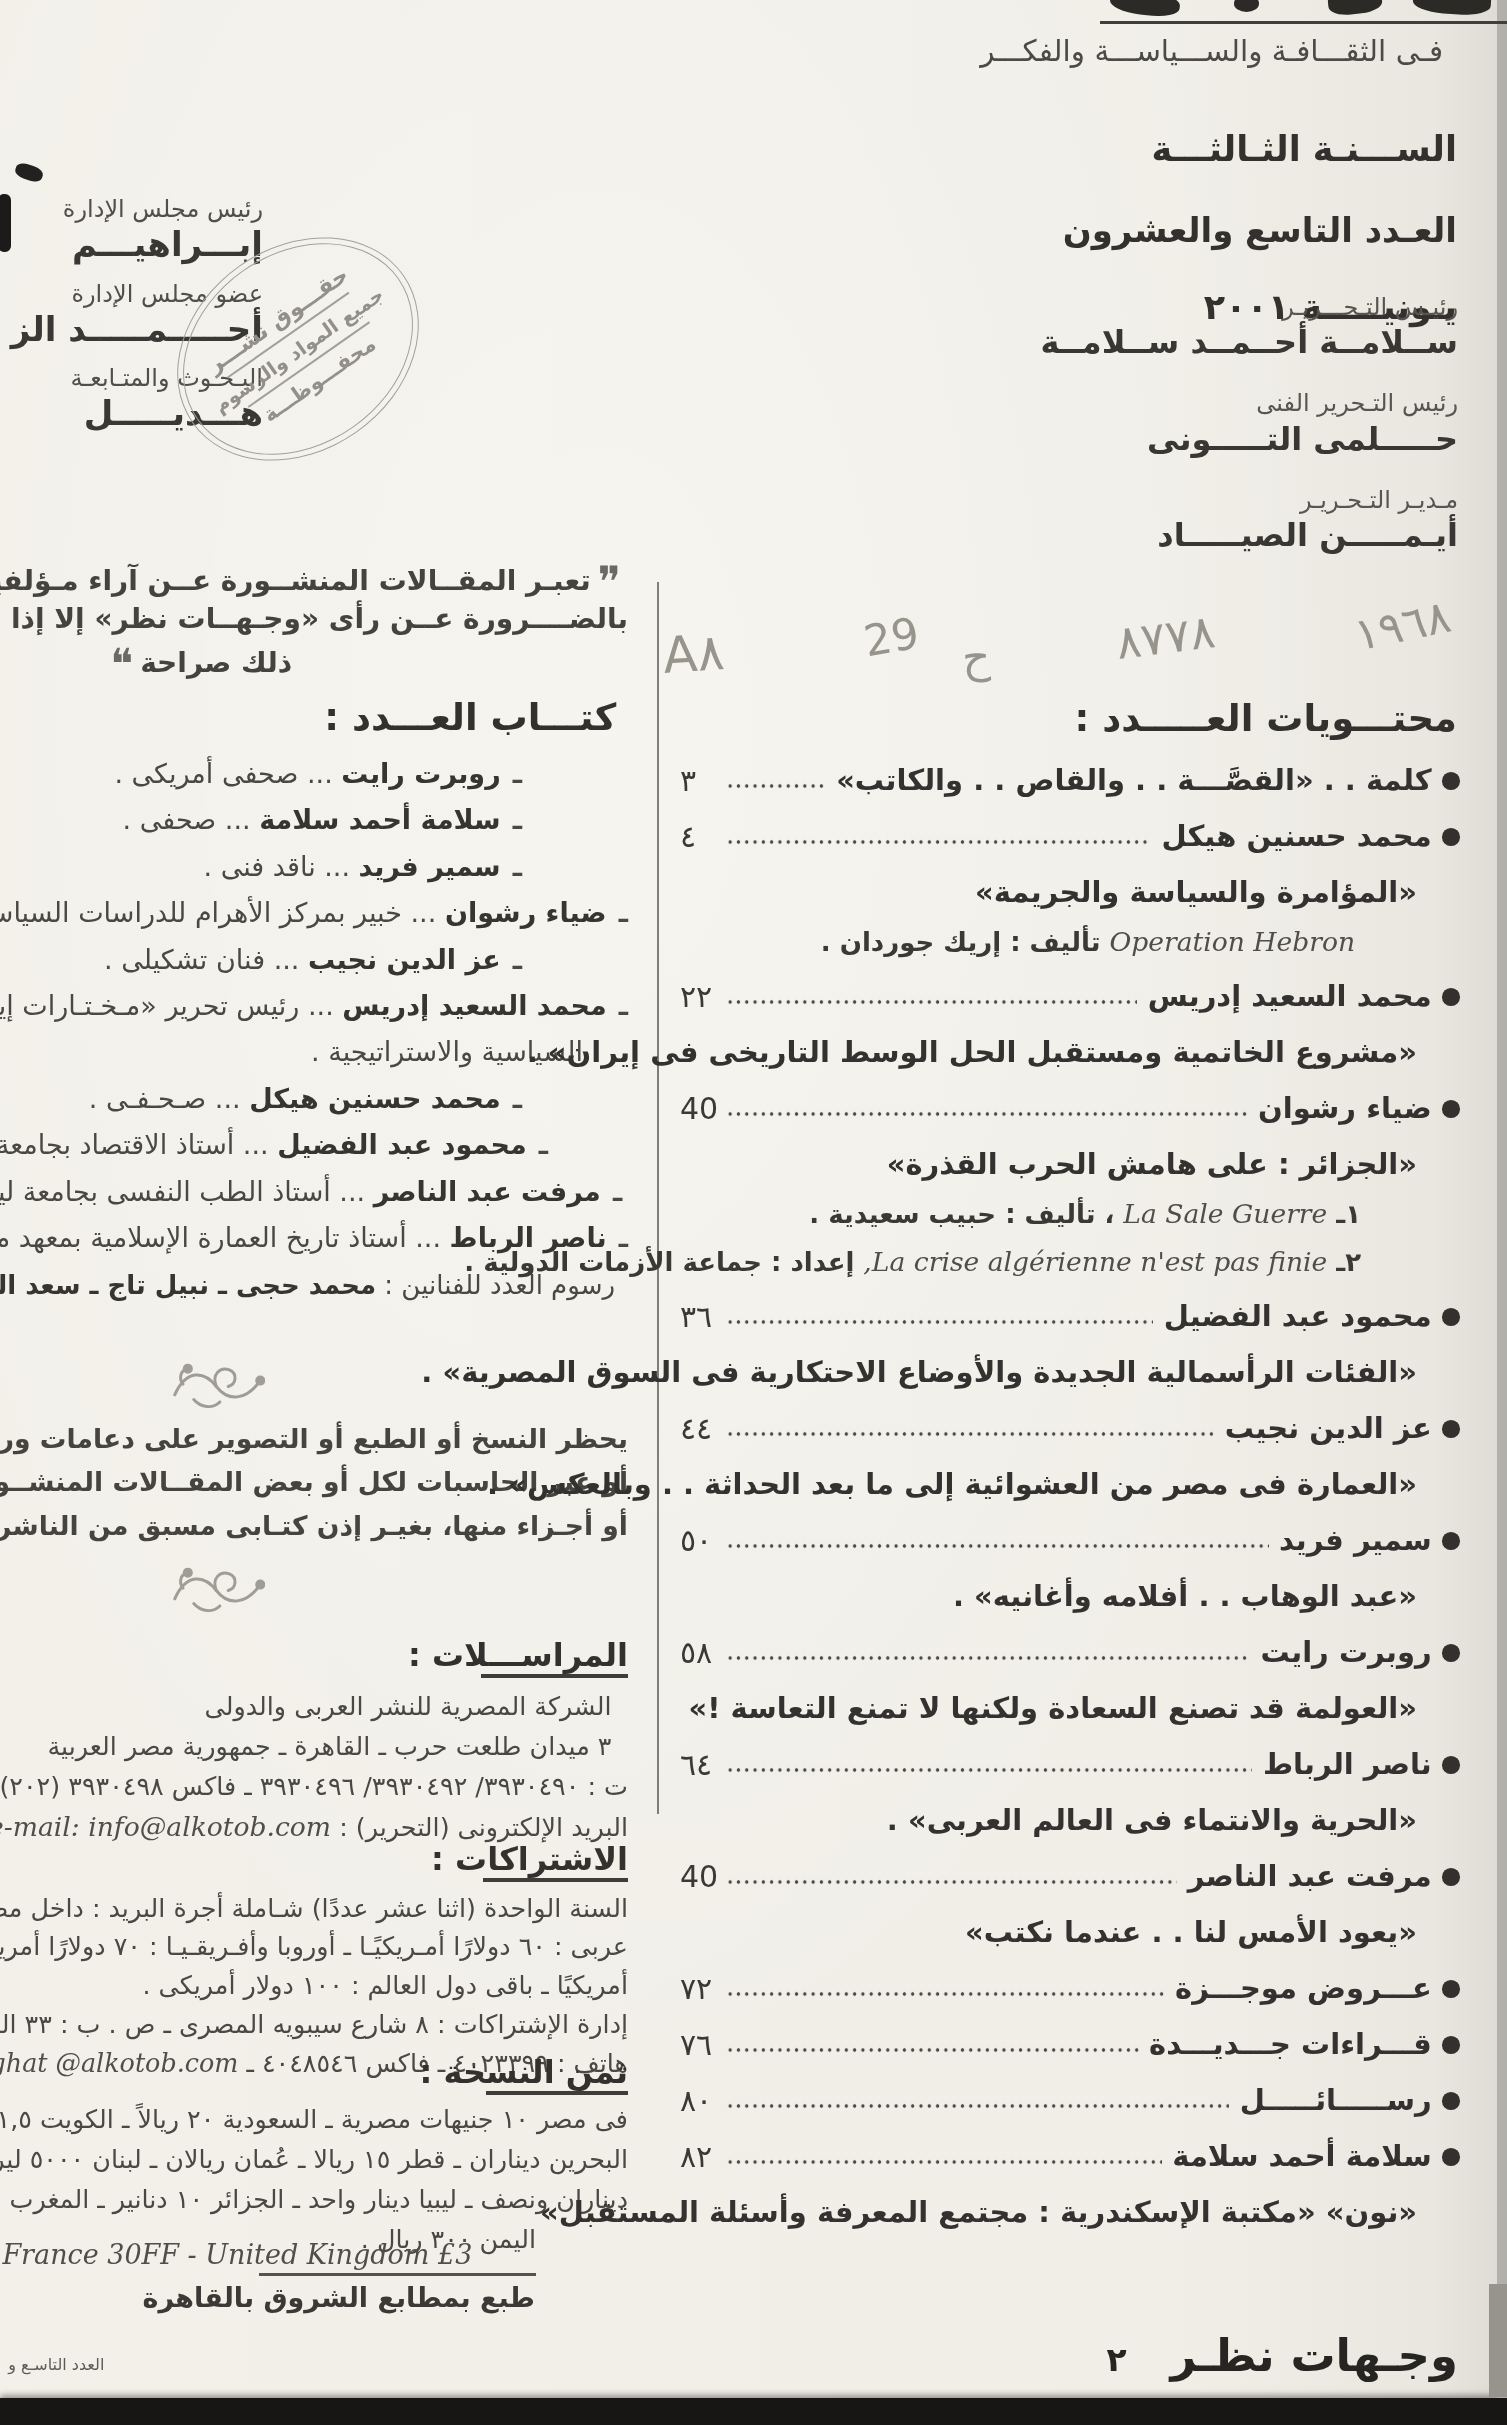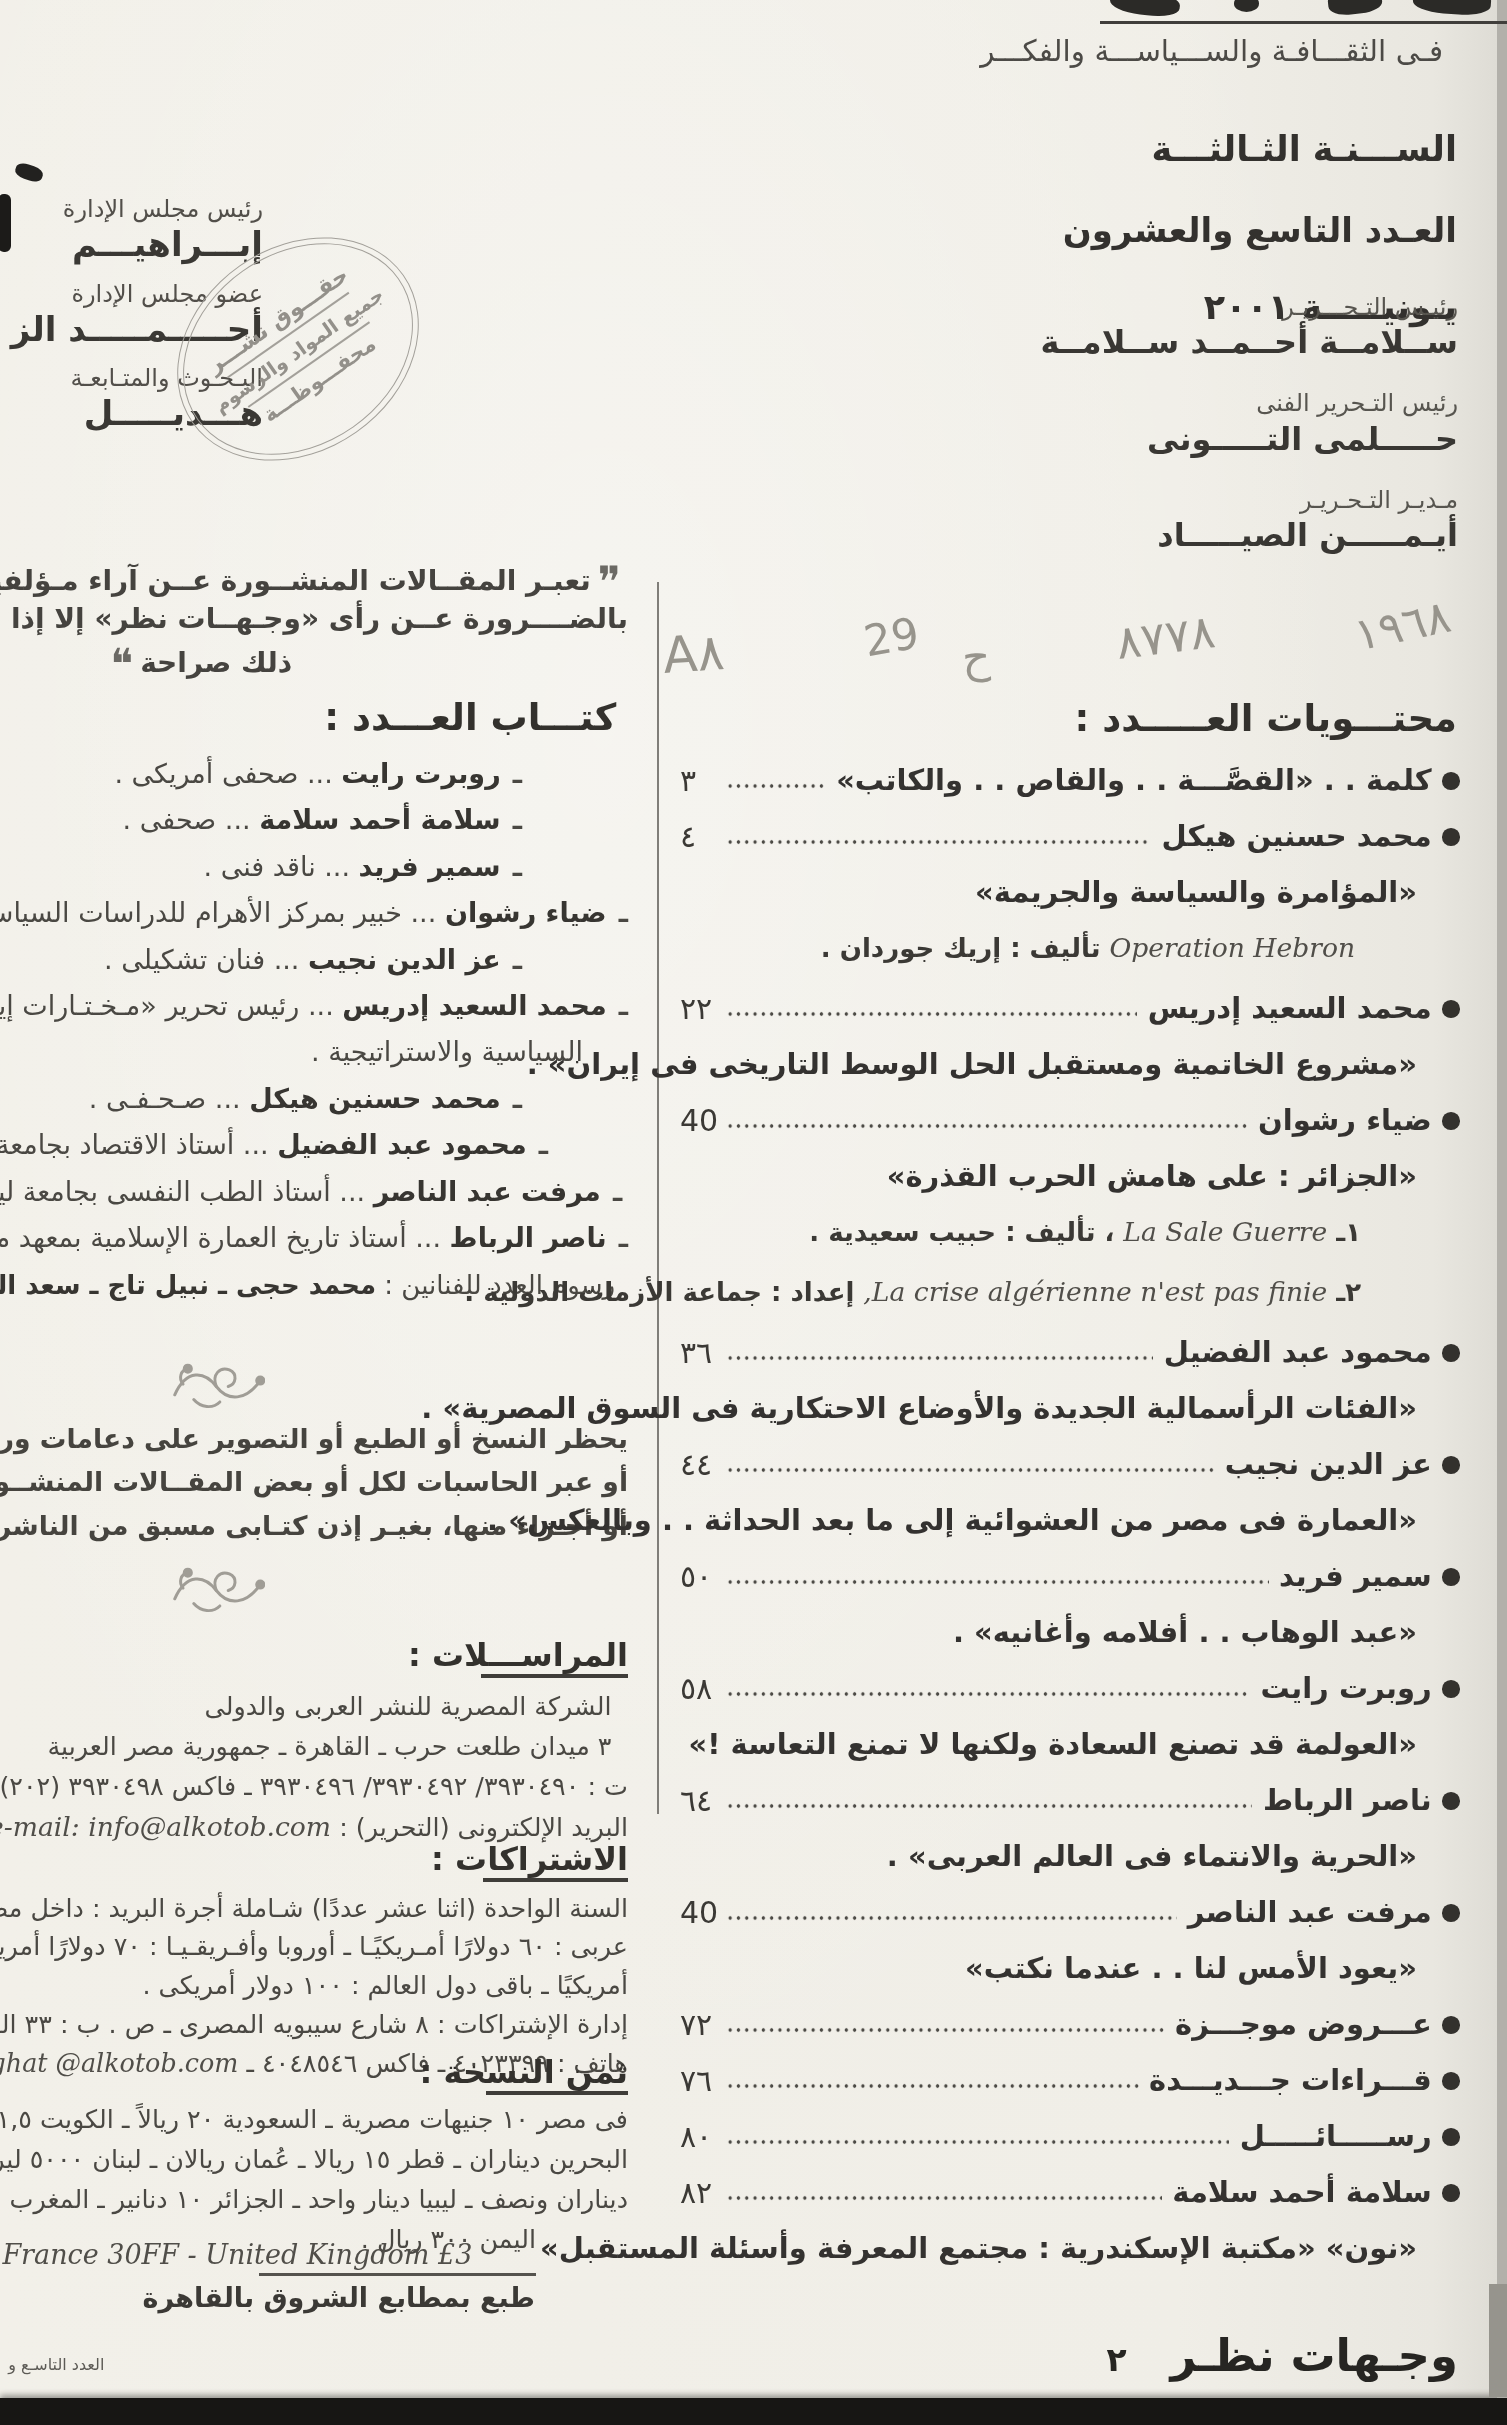--- a/index.html
+++ b/index.html
@@ -128,21 +128,21 @@
   .contents-list{position:absolute; right:48px; left:680px; top:763px; direction:rtl;}
   .entry{margin-bottom:21px;}
   .c-item{display:flex; align-items:flex-end; line-height:35px;}
   .bullet{width:17.7px; height:17.7px; border-radius:50%; background:#33312d; flex:0 0 auto; margin-bottom:8.3px; margin-inline-end:10.6px;}
   .c-label{font-size:29px; font-weight:bold; color:#343230; white-space:nowrap;}
   .dots{flex:1 1 auto; height:5.9px; margin:0 10.6px 9.5px 8.3px;
         background-image:radial-gradient(circle, #4c4a45 1.6px, rgba(0,0,0,0) 2px);
         background-size:8.3px 5.9px; background-repeat:repeat-x;}
   .c-page{font-size:30px; color:#3b3935; flex:0 0 auto; min-width:38px; text-align:left;}
   .c-sub{font-size:29px; font-weight:bold; color:#343230; padding-right:43px; line-height:35px; white-space:nowrap;}
-  .c-note{padding-right:99px; line-height:33px; white-space:nowrap;}
+  .c-note{padding-right:99px; line-height:21px; white-space:nowrap;}
   .n-num,.n-arabic{font-size:26px; font-weight:bold; color:#3b3935;}
   .n-latin{font-size:26.6px; padding:0 5.9px;}
 
   
   .footer-logo{right:50px; top:2329px; white-space:nowrap; text-align:right;}
   .footer-logo .logo-word{font-size:45px; font-weight:bold; color:#262522; letter-spacing:-0.6px;}
   .footer-logo .logo-page{font-size:33px; font-weight:bold; color:#262522; margin-right:41px; display:inline-block;}
 </style>
 </head>
 <body>

